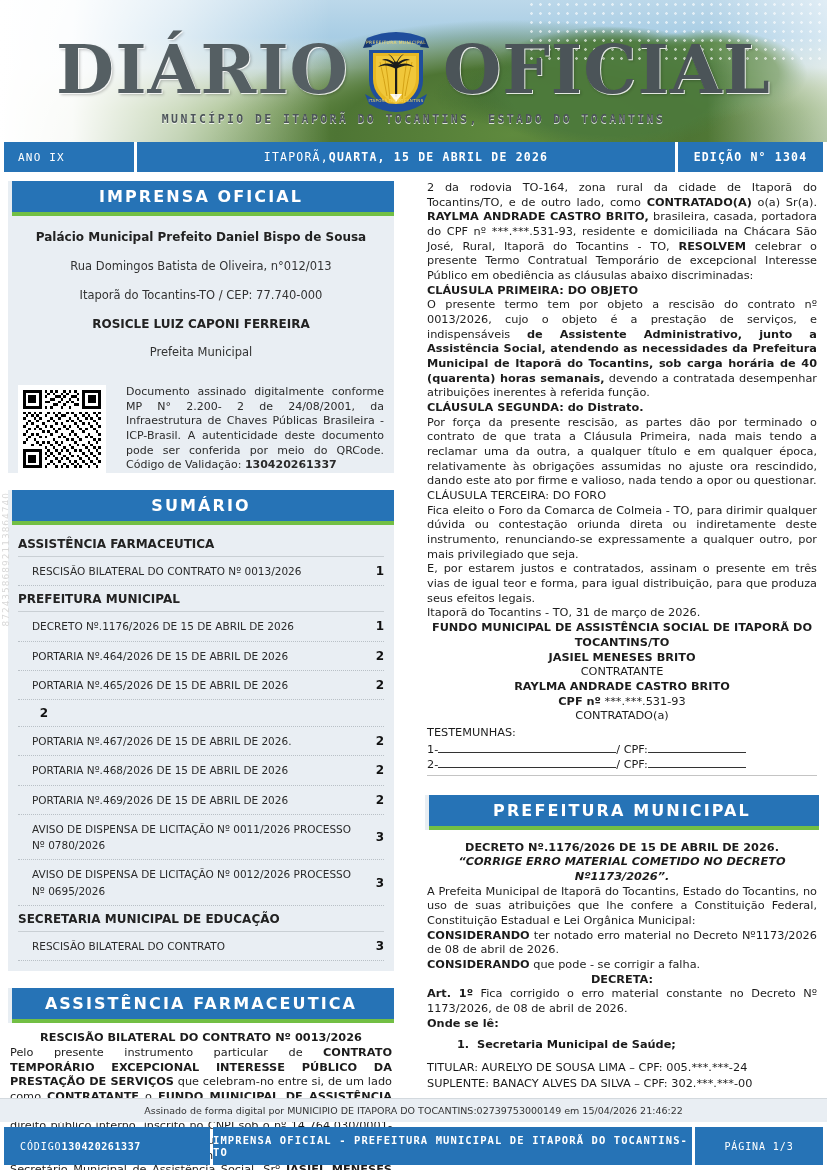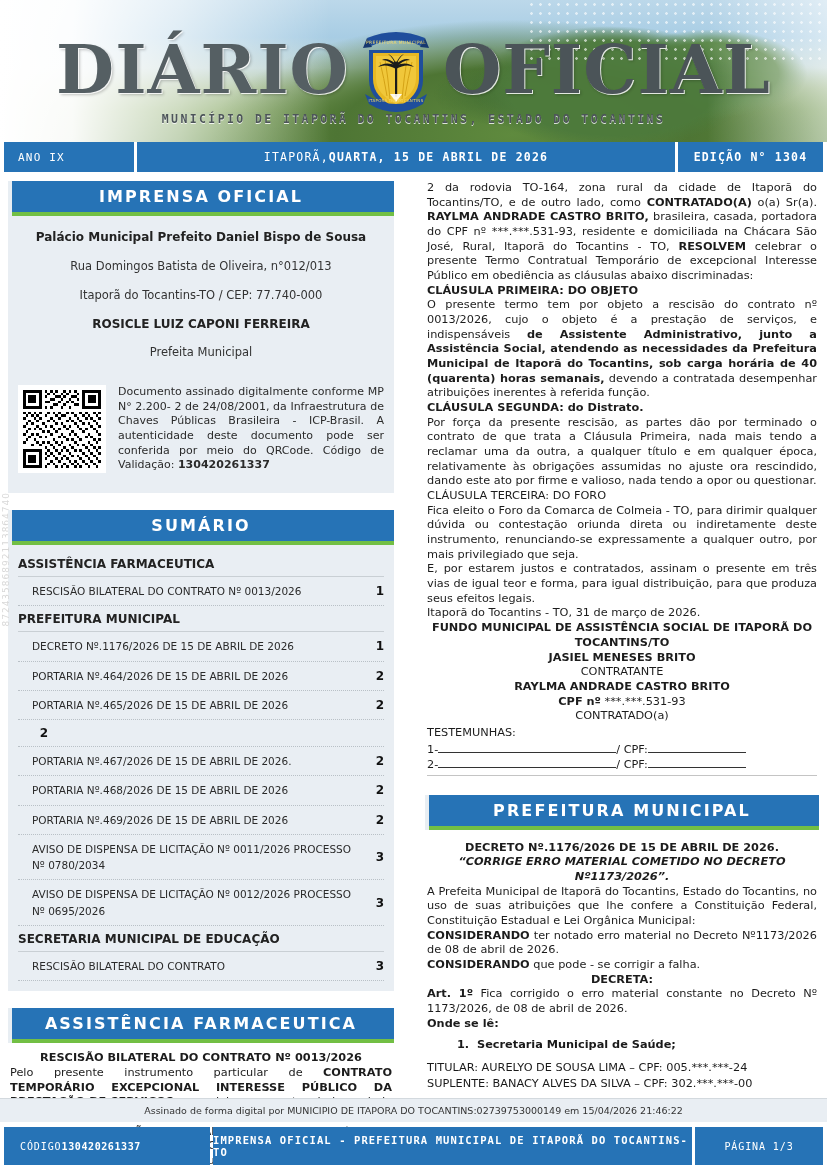--- a/index.html
+++ b/index.html
@@ -122,21 +122,21 @@
   }
 
   
   .panel { background:#e9eef3; }
   .imprensa-body { padding:14px 10px 10px; text-align:center; }
   .imprensa-body .l1 { font-size:12px; font-weight:bold; color:#222; margin-bottom:15px; }
   .imprensa-body .l2, .imprensa-body .l3 { font-size:11.5px; color:#333; margin-bottom:15px; }
   .imprensa-body .l4 { font-size:12px; font-weight:bold; color:#222; margin-bottom:14px; }
   .imprensa-body .l5 { font-size:11.5px; color:#333; margin-bottom:6px; }
 
-  .sig-row { display:flex; gap:12px; padding:10px 10px 20px; align-items:flex-start; }
+  .sig-row { display:flex; gap:20px; padding:10px 10px 0; align-items:flex-start; }
   .qr { width:88px; height:88px; flex:none; background:#fff; padding:5px; }
   .qr svg { display:block; }
   .sig-text { font-size:11px; line-height:1.33; color:#2b2b2b; text-align:justify; }
   .sig-text b { font-weight:bold; }
 
   
   .sumario-wrap { margin-top:17px; }
   .sum-body { background:#e9eef3; padding:6px 10px 10px 10px; }
   .sum-group {
     font-size:12px; font-weight:bold; color:#222;
@@ -360,21 +360,21 @@
           </div>
           <div class="sum-row">
             <span class="t">PORTARIA Nº.468/2026 DE 15 DE ABRIL DE 2026</span>
             <span class="p">2</span>
           </div>
           <div class="sum-row">
             <span class="t">PORTARIA Nº.469/2026 DE 15 DE ABRIL DE 2026</span>
             <span class="p">2</span>
           </div>
           <div class="sum-row">
-            <span class="t">AVISO DE DISPENSA DE LICITAÇÃO Nº 0011/2026 PROCESSO Nº 0780/2034</span>
+            <span class="t">AVISO DE DISPENSA DE LICITAÇÃO Nº 0011/2026 PROCESSO Nº 0780/2026</span>
             <span class="p">3</span>
           </div>
           <div class="sum-row">
             <span class="t">AVISO DE DISPENSA DE LICITAÇÃO Nº 0012/2026 PROCESSO Nº 0695/2026</span>
             <span class="p">3</span>
           </div>
           <div class="sum-group">SECRETARIA MUNICIPAL DE EDUCAÇÃO</div>
           <div class="sum-row">
             <span class="t">RESCISÃO BILATERAL DO CONTRATO</span>
             <span class="p">3</span>

